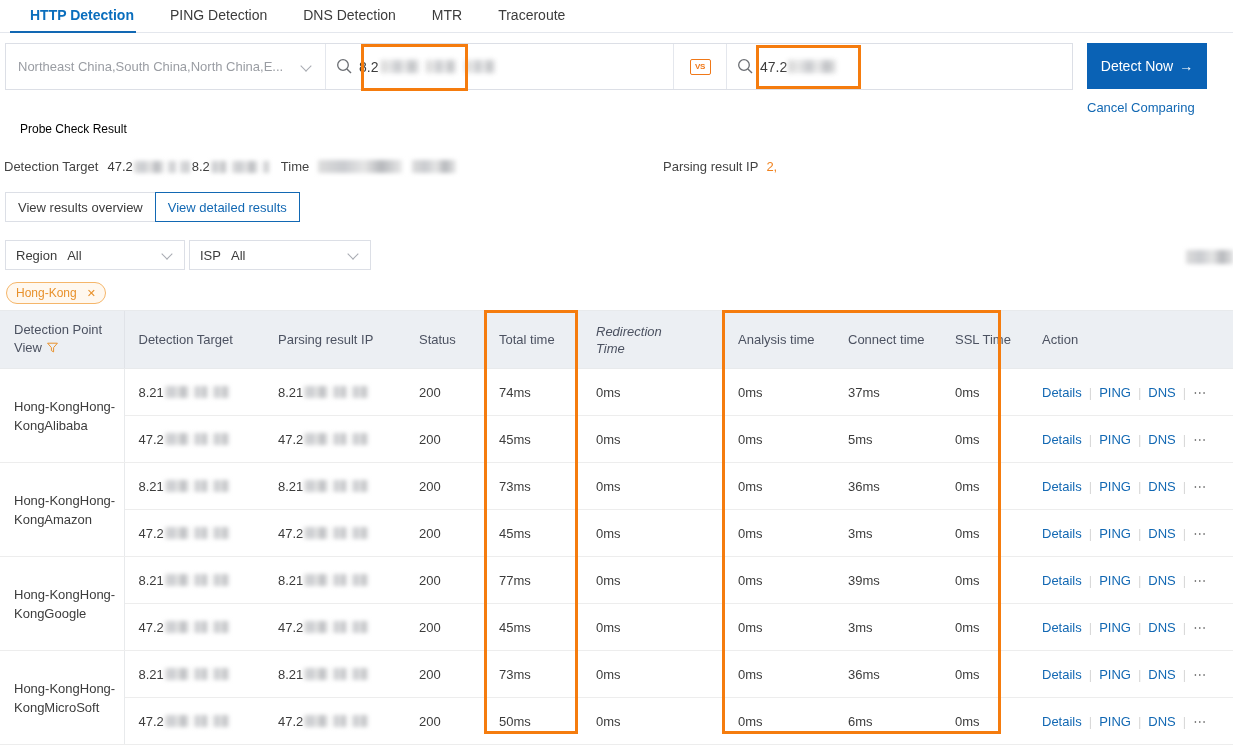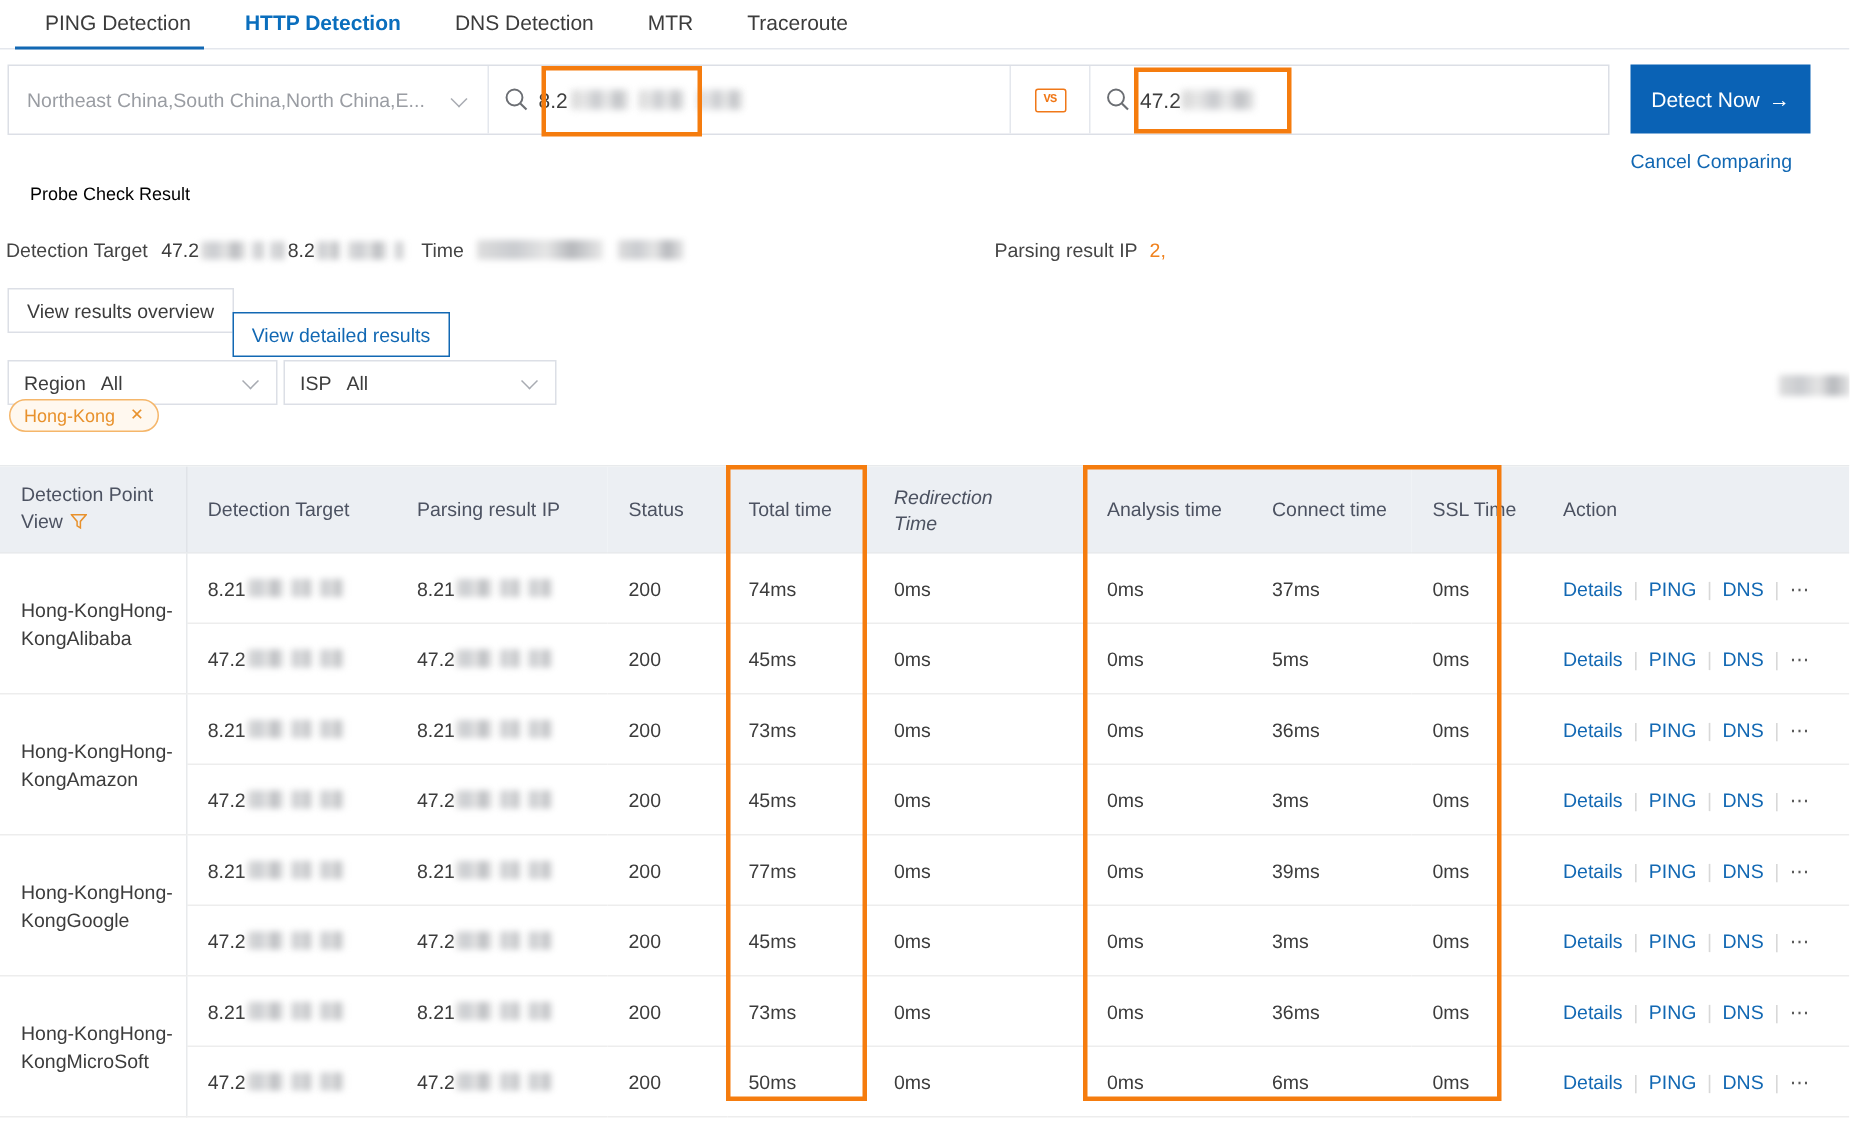--- a/index.html
+++ b/index.html
@@ -53,21 +53,21 @@
   .search-cell.first { width: 348px; border-right: 1px solid #e4e7ed; }
   .search-cell.second { width: 343px; }
   .vs-cell {
     width: 53px; display: flex; align-items: center; justify-content: center;
     border-right: 1px solid #e4e7ed;
   }
   .vs-badge {
     width: 21px; height: 16px; border: 1.5px solid #f07818; border-radius: 2px;
     display: flex; align-items: center; justify-content: center;
     color: #f07818; font-size: 8px; font-weight: bold; letter-spacing: -0.4px;
-    font-family: Liberation Mono, monospace; cursor: pointer;
+    font-family: Liberation Sans, sans-serif; cursor: pointer;
   }
   .mag { width: 17px; height: 17px; flex: 0 0 17px; margin-right: 6px; }
   .mag svg { display: block; }
   .qval {
     font-size: 14px; color: #3c3c3c; display: flex; align-items: center; gap: 0px;
   }
   .blur {
     display: inline-block; vertical-align: middle;
     background: linear-gradient(90deg,#d2d2d2 0%,#e8e8e8 22%,#c2c4c8 45%,#ededed 62%,#b9bbbf 80%,#e4e4e4 100%);
     filter: blur(2.4px); border-radius: 1px; opacity: .95;
@@ -98,39 +98,39 @@
   .parse-ip { position: absolute; left: 663px; top: 159px; display: flex; align-items: center; gap: 8px; }
   .parse-count { color: #f0821e; font-size: 13px; }
 
   
   .segwrap { position: absolute; left: 5px; top: 192px; display: flex; }
   .seg {
     height: 30px; padding: 0 12px; border: 1px solid #dcdfe6; background: #fff;
     font-size: 13px; color: #3c3c3c; display: flex; align-items: center;
     cursor: pointer; font-family: "Liberation Sans", sans-serif;
   }
-  .seg + .seg { margin-left: -1px; margin-top: 16px; }
+  .seg + .seg { margin-left: -1px; }
   .seg.active { border: 1px solid #1268b3; color: #1268b3; z-index: 2; }
 
   
   .filters { position: absolute; left: 5px; top: 240px; display: flex; }
   .filt {
     height: 30px; border: 1px solid #dcdfe6; background: #fff;
     display: flex; align-items: center; padding: 0 10px; cursor: pointer;
   }
   .filt.region { width: 180px; }
   .filt.isp { width: 182px; margin-left: 4px; }
   .filt-label { font-size: 13px; color: #3c3c3c; margin-right: 10px; }
   .filt-val { font-size: 13px; color: #3c3c3c; flex: 1; }
   .redact-right {
     position: absolute; left: 1186px; top: 250px; width: 48px; height: 16px;
   }
 
   
-  .tagrow { position: absolute; left: 6px; top: 266px; }
+  .tagrow { position: absolute; left: 6px; top: 282px; }
   .tag {
     display: inline-flex; align-items: center; gap: 10px; height: 22px;
     padding: 0 9px; border: 1px solid #f5b66a; border-radius: 11px;
     background: #fff8ef; color: #e8912c; font-size: 12px;
   }
   .tag-x { font-size: 11px; color: #e8912c; cursor: pointer; line-height: 1; }
 
   
   .tablewrap {
     position: absolute; left: 0px; top: 310px; width: 1233px; height: 437px;
@@ -158,22 +158,22 @@
   .ipcell { display: flex; align-items: center; }
   .hdr2 { line-height: 17px; }
 </style>
 </head>
 <body>
 
 <div id="app">
 
   <div class="tabbar">
     <div class="tabs" id="tabs-host">
+        <div class="tab active">HTTP Detection</div>
         <div class="tab">PING Detection</div>
-        <div class="tab active">HTTP Detection</div>
         <div class="tab">DNS Detection</div>
         <div class="tab">MTR</div>
         <div class="tab">Traceroute</div>
       </div>
   </div>
   <div class="tab-underline"></div>
 
   <div class="searchrow">
 
     <div class="region-select">

